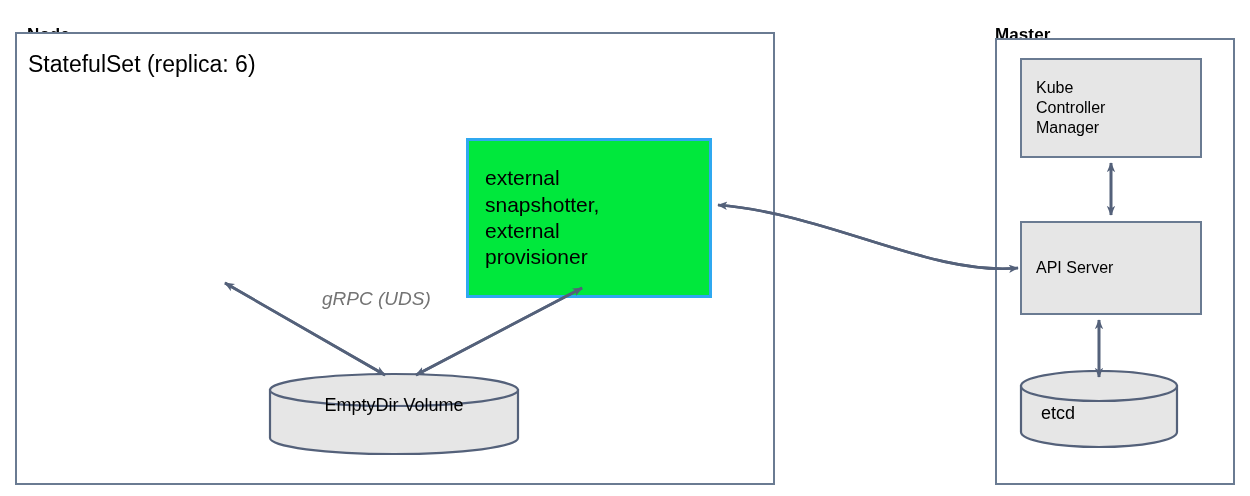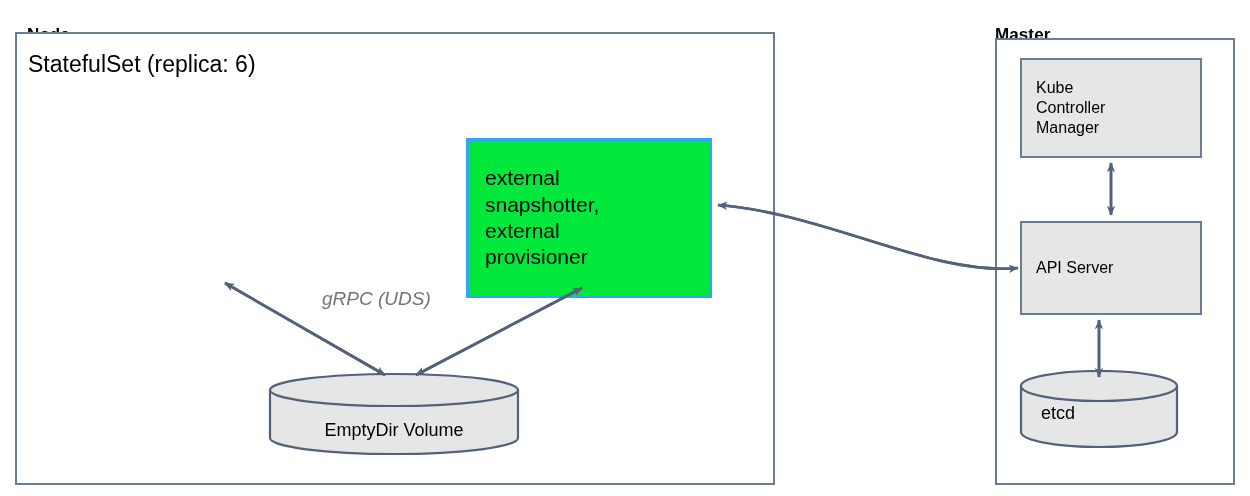--- a/index.html
+++ b/index.html
@@ -126,21 +126,21 @@
     </div>
   </div>
 
   <div class="abs edge-label" style="left:322px; top:288px;">gRPC (UDS)</div>
 
   <div class="abs cylinder" style="left:268px; top:372px; width:252px; height:84px;">
     <svg width="252" height="84" viewBox="0 0 252 84">
       <path d="M2,18 L2,66 A124,16 0 0 0 250,66 L250,18 Z" fill="#e6e6e6" stroke="#54617a" stroke-width="2.2"></path>
       <ellipse cx="126" cy="18" rx="124" ry="16" fill="#e6e6e6" stroke="#54617a" stroke-width="2.2"></ellipse>
     </svg>
-    <div class="cyl-label" style="top:48px;">EmptyDir Volume</div>
+    <div class="cyl-label" style="top:23px;">EmptyDir Volume</div>
   </div>
 
   <div class="abs group-label" style="left:995px; top:5px;">Master</div>
 
   <div class="abs group-box" style="left:995px; top:38px; width:240px; height:447px;"></div>
 
   <div class="abs box box-gray" style="left:1020px; top:58px; width:182px; height:100px;">
     <div class="box-text">
       <span>Kube</span><br>
       <span>Controller</span><br>

